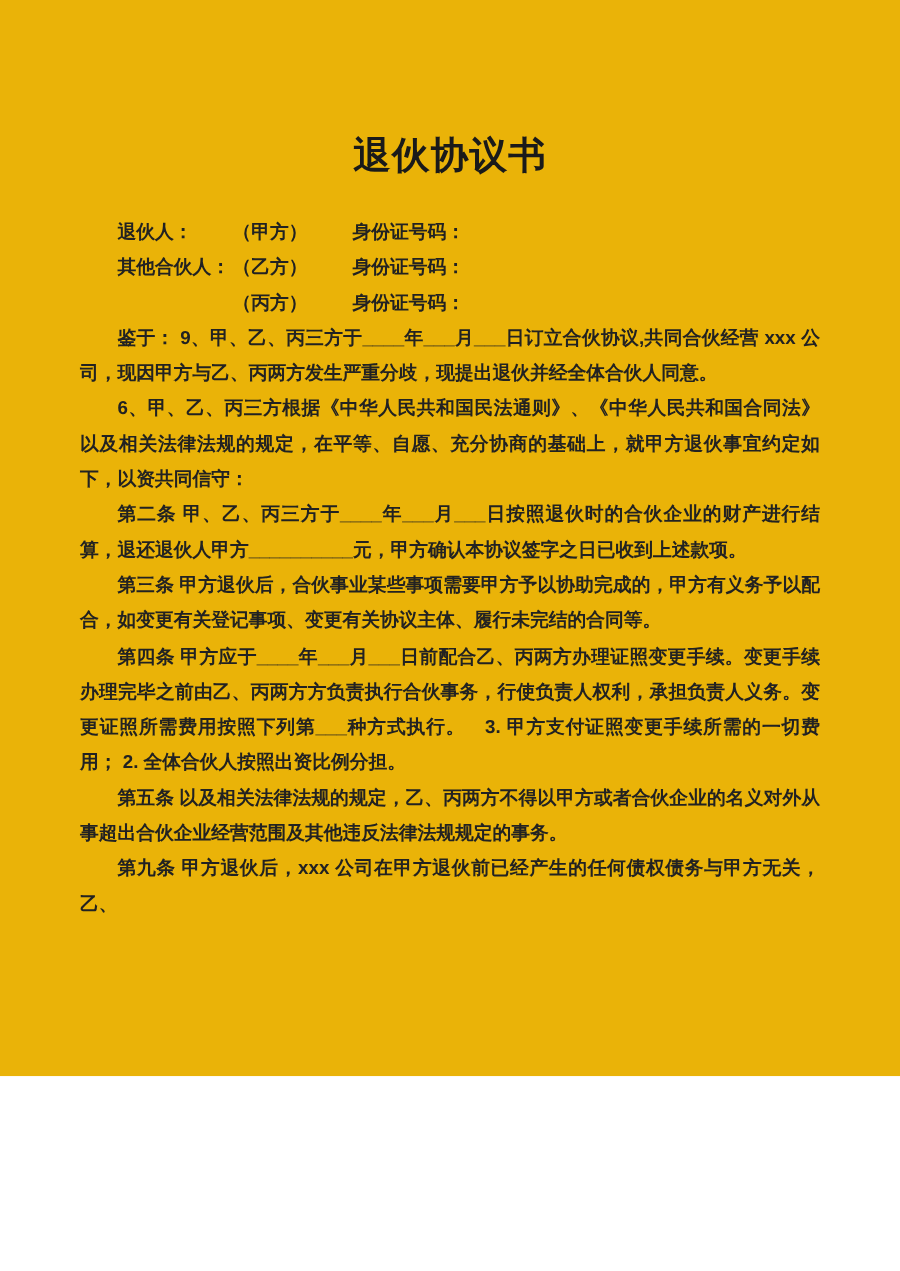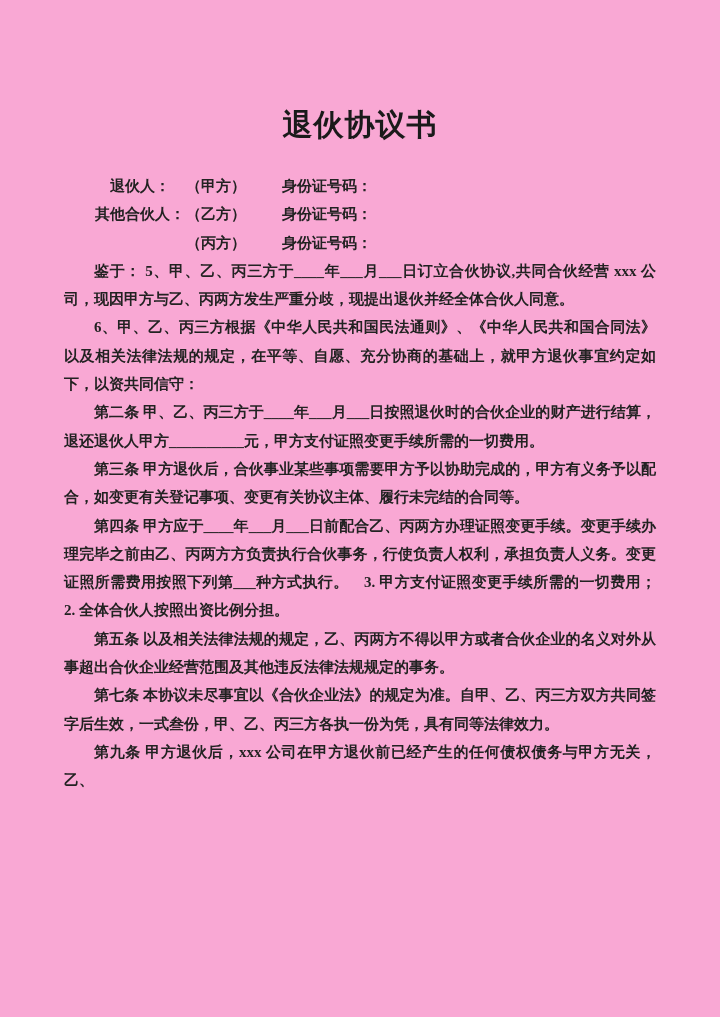--- a/index.html
+++ b/index.html
@@ -3,24 +3,24 @@
 <meta charset="utf-8">
 <style>
   html, body {
     margin: 0;
     padding: 0;
     background: #ffffff;
   }
   .page {
     position: relative;
     width: 720px;
-    height: 1017px;
-    background: #f9a8d4;
+    height: 861px;
+    background: #eab308;
     overflow: hidden;
-    font-family: Liberation Serif, serif;
+    font-family: Liberation Sans, sans-serif;
     color: #1f1f1f;
   }
   .doc-title {
     margin: 0;
     padding-top: 103px;
     height: 43px;
     line-height: 43px;
     text-align: center;
     font-size: 30px;
     font-weight: 600;
@@ -36,21 +36,20 @@
   }
   .party-row {
     display: flex;
     padding-left: 30px;
     white-space: nowrap;
   }
   .p-label {
     display: inline-block;
     width: 92px;
     flex-shrink: 0;
-    text-align: center;
   }
   .p-name {
     display: inline-block;
     width: 96px;
     flex-shrink: 0;
   }
   .p-id {
     display: inline-block;
     text-align: right;
   }
@@ -83,23 +82,22 @@
           <span class="p-name">（乙方）</span>
           <span class="p-id">身份证号码：</span>
         </div>
         <div class="party-row">
           <span class="p-label"></span>
           <span class="p-name">（丙方）</span>
           <span class="p-id">身份证号码：</span>
         </div>
       </div>
     <div class="paras" id="paras">
-        <p class="para">鉴于： 5、甲、乙、丙三方于____年___月___日订立合伙协议,共同合伙经营 xxx 公司，现因甲方与乙、丙两方发生严重分歧，现提出退伙并经全体合伙人同意。</p>
+        <p class="para">鉴于： 9、甲、乙、丙三方于____年___月___日订立合伙协议,共同合伙经营 xxx 公司，现因甲方与乙、丙两方发生严重分歧，现提出退伙并经全体合伙人同意。</p>
         <p class="para">6、甲、乙、丙三方根据《中华人民共和国民法通则》、《中华人民共和国合同法》以及相关法律法规的规定，在平等、自愿、充分协商的基础上，就甲方退伙事宜约定如下，以资共同信守：</p>
-        <p class="para">第二条 甲、乙、丙三方于____年___月___日按照退伙时的合伙企业的财产进行结算，退还退伙人甲方__________元，甲方支付证照变更手续所需的一切费用。</p>
+        <p class="para">第二条 甲、乙、丙三方于____年___月___日按照退伙时的合伙企业的财产进行结算，退还退伙人甲方__________元，甲方确认本协议签字之日已收到上述款项。</p>
         <p class="para">第三条 甲方退伙后，合伙事业某些事项需要甲方予以协助完成的，甲方有义务予以配合，如变更有关登记事项、变更有关协议主体、履行未完结的合同等。</p>
         <p class="para">第四条 甲方应于____年___月___日前配合乙、丙两方办理证照变更手续。变更手续办理完毕之前由乙、丙两方方负责执行合伙事务，行使负责人权利，承担负责人义务。变更证照所需费用按照下列第___种方式执行。　3. 甲方支付证照变更手续所需的一切费用； 2. 全体合伙人按照出资比例分担。</p>
         <p class="para">第五条 以及相关法律法规的规定，乙、丙两方不得以甲方或者合伙企业的名义对外从事超出合伙企业经营范围及其他违反法律法规规定的事务。</p>
-        <p class="para">第七条 本协议未尽事宜以《合伙企业法》的规定为准。自甲、乙、丙三方双方共同签字后生效，一式叁份，甲、乙、丙三方各执一份为凭，具有同等法律效力。</p>
         <p class="para">第九条 甲方退伙后，xxx 公司在甲方退伙前已经产生的任何债权债务与甲方无关，乙、</p>
       </div>
   </div>
 </div>
 
 </body></html>

